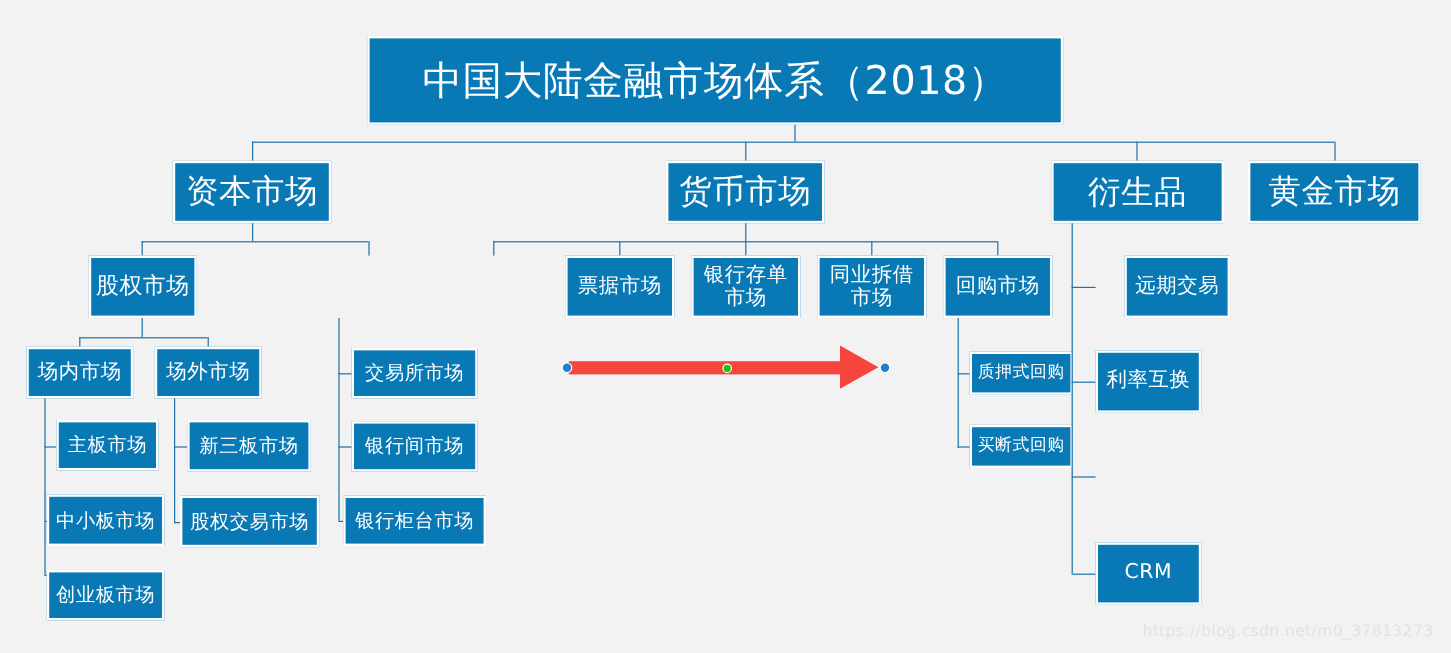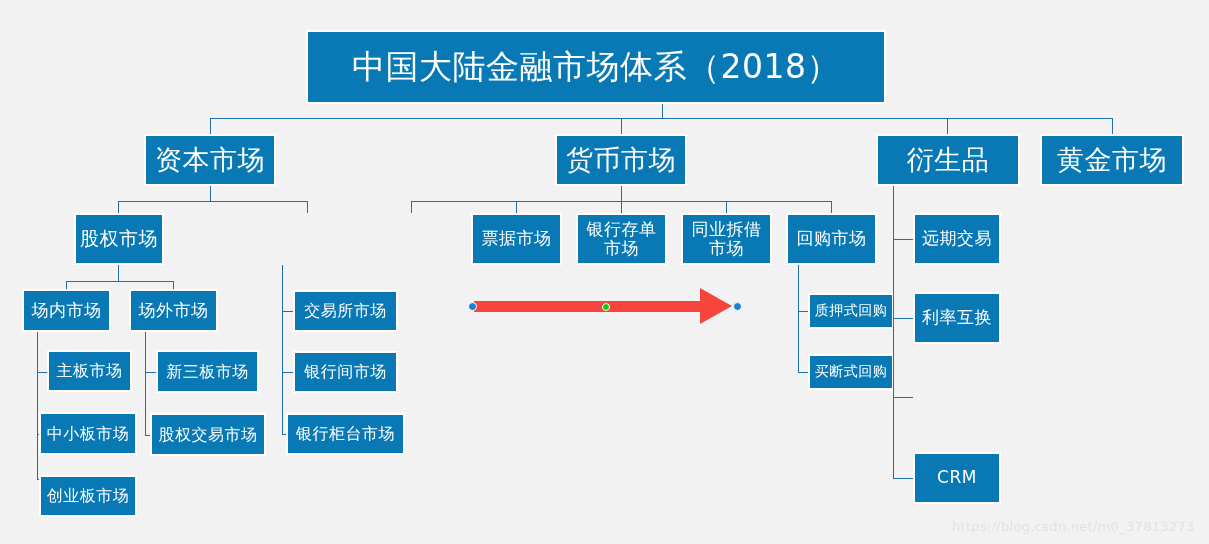--- a/index.html
+++ b/index.html
@@ -140,21 +140,21 @@
 
   <div class="node lv4" style="left:808px;top:354px;width:86px;height:36px;">买断式回购</div>
   <div class="node lv4" style="left:808px;top:293px;width:86px;height:36px;">质押式回购</div>
 
   <div class="conn v" style="left:893px;top:186px;height:292px;"></div>
   <div class="conn h" style="left:893px;top:239px;width:20px;"></div>
   <div class="conn h" style="left:893px;top:318px;width:20px;"></div>
   <div class="conn h" style="left:893px;top:397px;width:20px;"></div>
   <div class="conn h" style="left:893px;top:478px;width:20px;"></div>
 
-  <div class="node lv2s" style="left:913px;top:213px;width:88px;height:52px;text-align:right;">远期交易</div>
+  <div class="node lv2s" style="left:937px;top:213px;width:88px;height:52px;text-align:right;">远期交易</div>
   <div class="node lv2s" style="left:913px;top:292px;width:88px;height:52px;">利率互换</div>
   <div class="node lv2s" style="left:913px;top:452px;width:88px;height:52px;">CRM</div>
 
   <div class="arrow-wrap" style="left:468px;top:296px;width:274px;height:20px;">
     <div class="arrow-shaft" style="left:6px;top:5px;width:228px;height:11px;"></div>
     <div class="arrow-head" style="left:232px;top:-8px;"></div>
     <div class="handle" style="left:0px;top:6px;"></div>
     <div class="handle mid" style="left:134px;top:7px;"></div>
     <div class="handle" style="left:265px;top:6px;"></div>
   </div>

